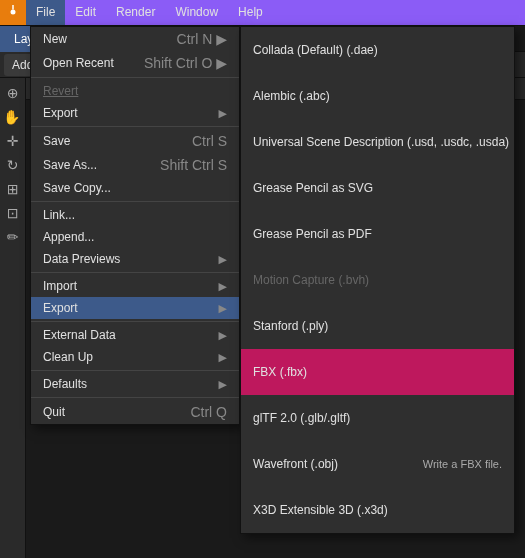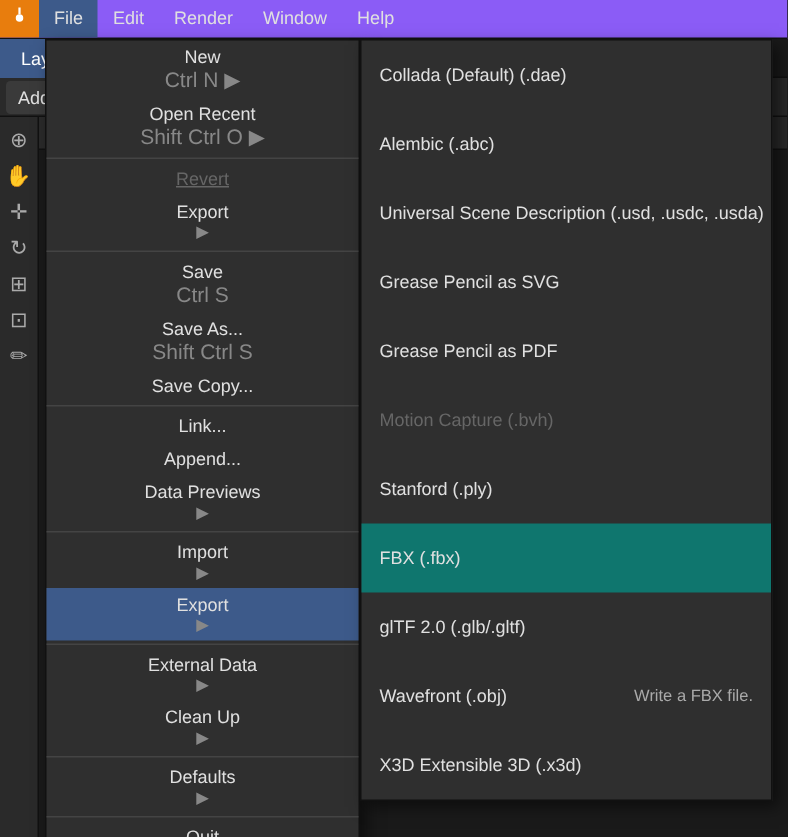--- a/index.html
+++ b/index.html
@@ -163,21 +163,20 @@
     }
     .file-menu-item {
       display: flex;
       align-items: center;
       justify-content: space-between;
       padding: 4px 12px;
       cursor: pointer;
       font-size: 12px;
       color: #e0e0e0;
       white-space: nowrap;
-      flex-direction: column;
     }
     .file-menu-item.active { background: #3d5a8a; }
     .file-menu-item .shortcut {
       color: #888;
       font-size: 14px;
     }
     .file-menu-item .arrow {
       color: #888;
       font-size: 11px;
     }
@@ -205,21 +204,21 @@
     }
     .export-item {
       display: flex;
       align-items: center;
       padding: 16px 12px;
       cursor: pointer;
       font-size: 12px;
       color: #e0e0e0;
       white-space: nowrap;
     }
-    .export-item.active { background: #0f766e; }
+    .export-item.active { background: #be185d; }
     .export-item.disabled {
       color: #666;
       cursor: default;
     }
     .export-item .right-text {
       margin-left: auto;
       color: #aaa;
       font-size: 11px;
     }
   </style>

